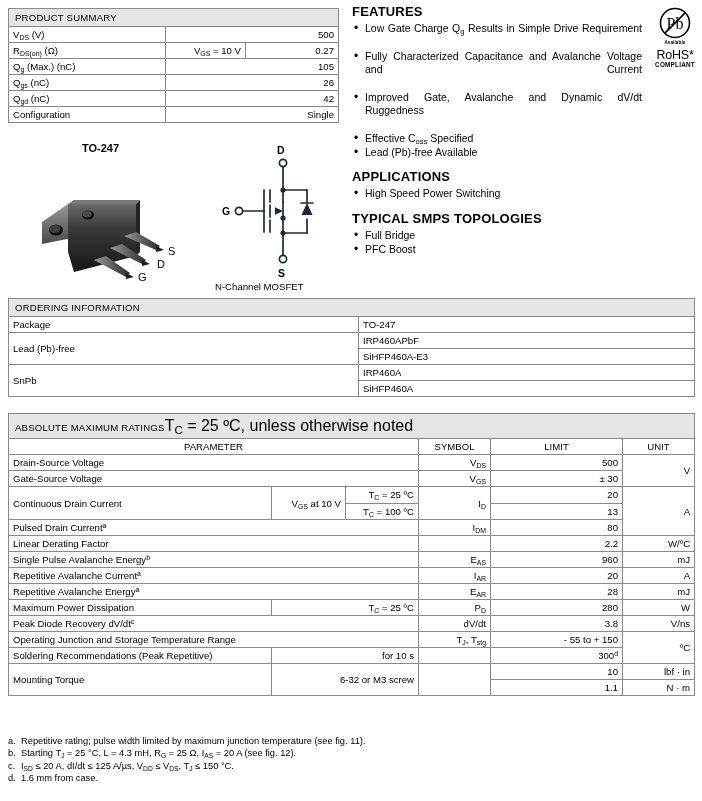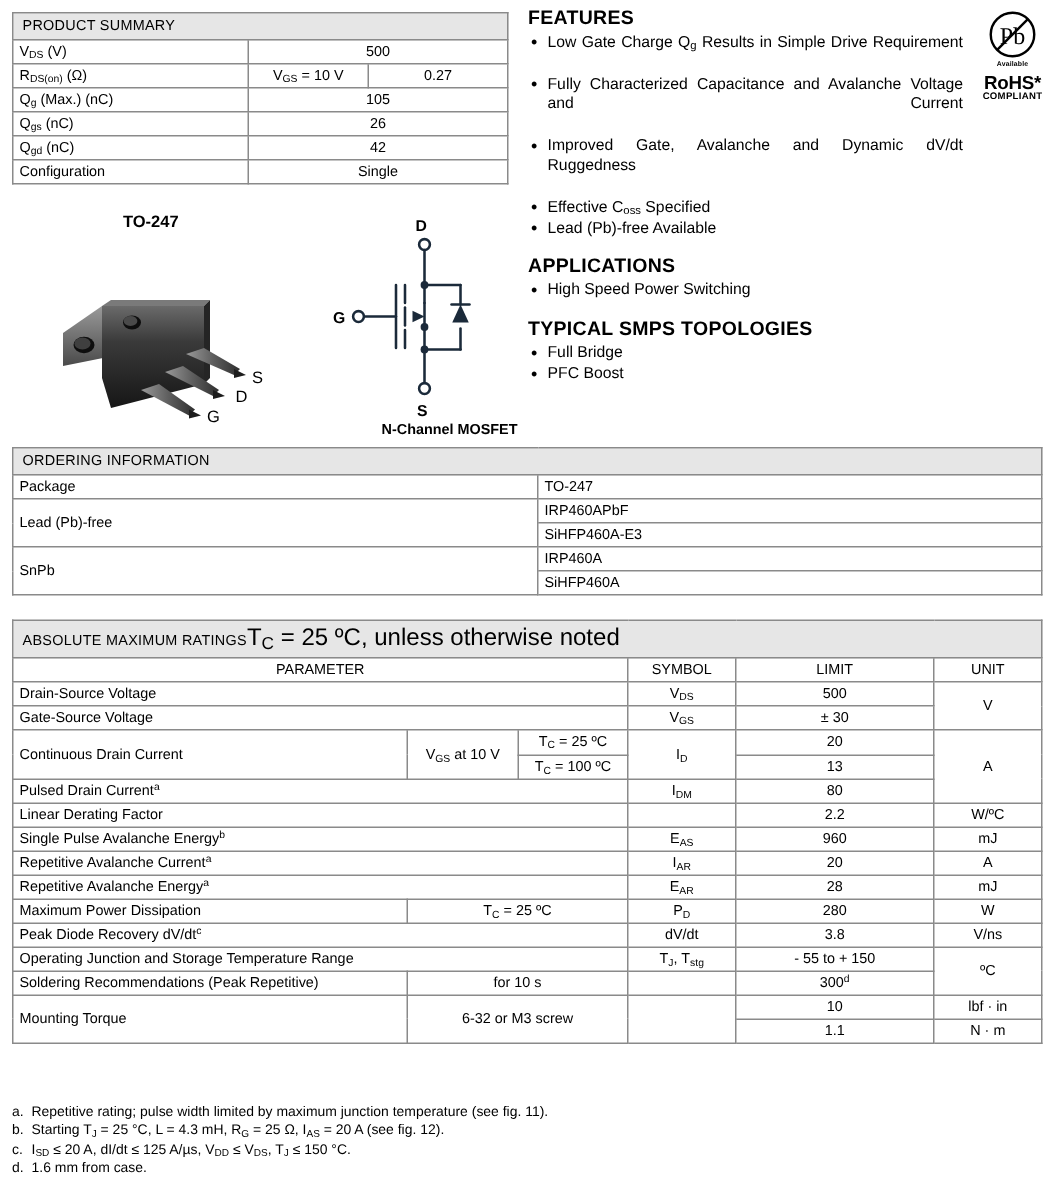--- a/index.html
+++ b/index.html
@@ -26,21 +26,21 @@
   }
   .secthead{
     background:#e6e6e6;
     font-weight:bold;
     font-size:12.5px;
     letter-spacing:.2px;
     padding:3px 6px !important;
     border:1px solid #8a8a8a;
   }
   .secthead .cond{font-weight:normal;font-size:16px;letter-spacing:0;text-align:right;}
-  .ctr{text-align:center;}
+  .ctr{text-align:right;}
   .lft{text-align:left;}
   sub{font-size:.72em;line-height:0;vertical-align:-0.25em;}
   sup{font-size:.72em;line-height:0;vertical-align:0.45em;}
   .colhead{font-weight:bold;text-align:center;font-size:10px;}
 
   
   #product-summary{position:absolute;left:8px;top:8px;width:330px;}
   #product-summary table{width:330px;}
 
   
@@ -56,30 +56,30 @@
   ul.bl li:before{
     content:"\2022";position:absolute;left:2px;top:-1px;font-size:12px;
   }
   ul.bl li.just{text-align:justify;}
   ul.bl li.just:after{content:"";display:inline-block;width:100%;}
 
   
   #rohs{position:absolute;left:650px;top:6px;width:50px;text-align:center;}
   #rohs .pbwrap{width:34px;height:34px;margin:0 auto;position:relative;}
   #rohs .avail{font-size:4.6px;font-weight:bold;margin-top:0px;letter-spacing:.1px;}
-  #rohs .rohs{font-size:12.5px;font-weight:bold;margin-top:3px;letter-spacing:-.2px;}
+  #rohs .rohs{font-size:12.5px;font-weight:normal;margin-top:3px;letter-spacing:-.2px;}
   #rohs .comp{font-size:6.4px;font-weight:bold;letter-spacing:.2px;margin-top:-1px;}
 
   
   #pkg{position:absolute;left:40px;top:160px;width:175px;height:130px;}
   #pkg .lbl{position:absolute;left:42px;top:-18px;font-size:11px;font-weight:bold;}
   #symbol{position:absolute;left:215px;top:145px;width:130px;height:150px;}
   #symbol .cap{
-    position:absolute;left:0;top:136px;width:130px;text-align:right;
-    font-size:9.6px;font-weight:bold;
+    position:absolute;left:0;top:136px;width:130px;text-align:left;
+    font-size:9.6px;font-weight:normal;
   }
 
   
   #ordering{position:absolute;left:8px;top:298px;width:686px;}
   #ordering table{width:686px;padding-left:44px;}
 
   
   #absmax{position:absolute;left:8px;top:413px;width:686px;}
   #absmax table{width:686px;}
 

